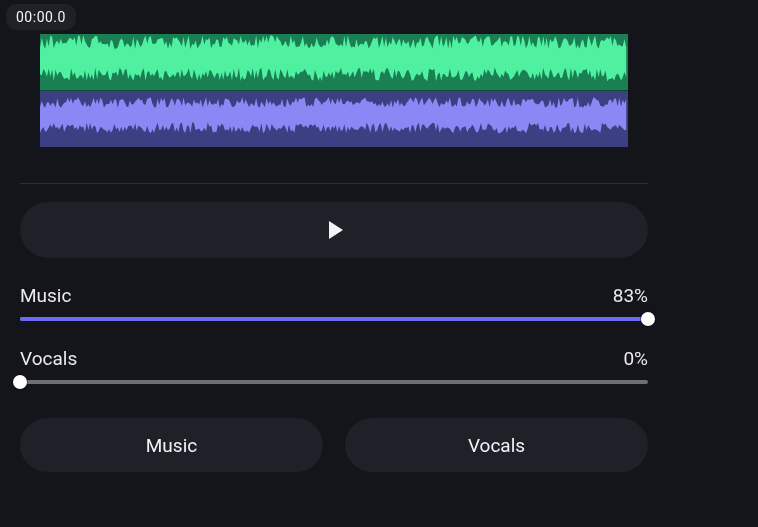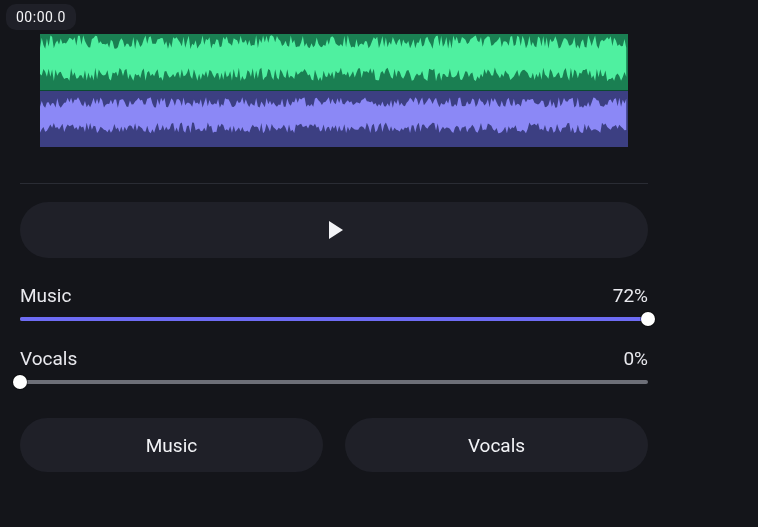--- a/index.html
+++ b/index.html
@@ -43,21 +43,21 @@
 
   <div class="divider"></div>
 
   <div class="play-btn">
     <span class="play-triangle"></span>
   </div>
 
   <div class="slider-block">
     <div class="slider-row">
       <span>Music</span>
-      <span>72%</span>
+      <span>83%</span>
     </div>
     <div class="slider-track">
       <div class="slider-fill" style="width:100%;background:#6e6cf4"></div>
       <div class="slider-thumb" style="left:100%"></div>
     </div>
   </div>
 
   <div class="slider-block">
     <div class="slider-row">
       <span>Vocals</span>

